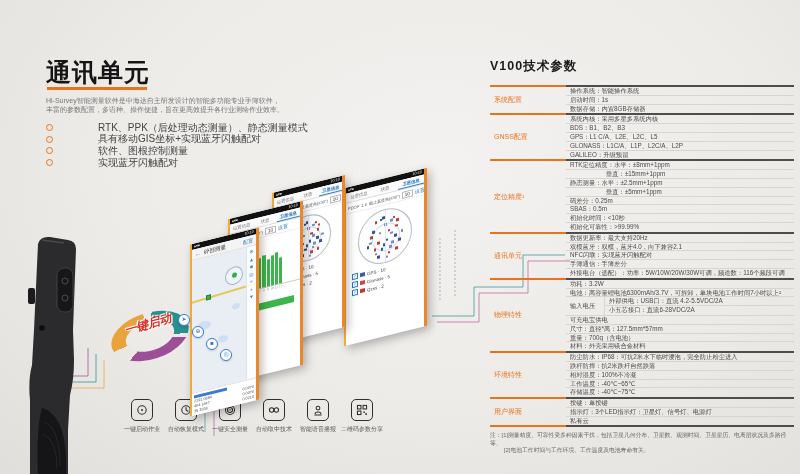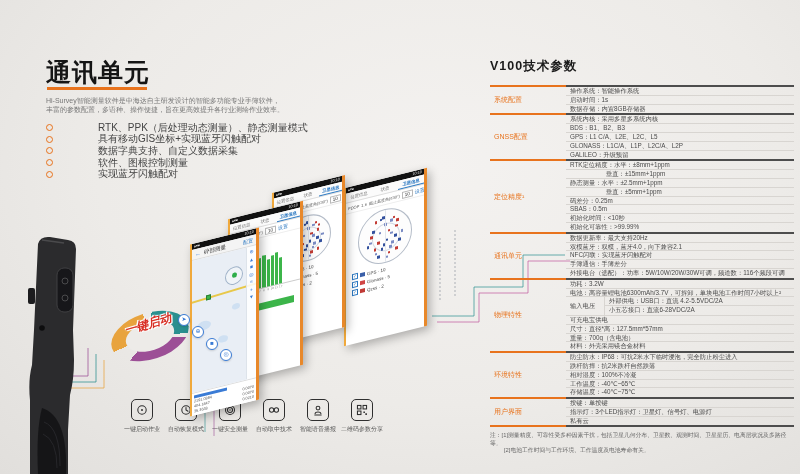--- a/index.html
+++ b/index.html
@@ -117,24 +117,20 @@
   <div class="title-underline"></div>
   <div class="intro">Hi-Survey智能测量软件是中海达自主研发设计的智能多功能专业手簿软件，丰富的参数配置，多语种、操作便捷，旨在更高效提升各行业测绘作业效率。</div>
   <ul class="bullets">
       <li class="bullet">
         <span class="ring"></span>
         <span class="btxt">RTK、PPK（后处理动态测量）、静态测量模式</span>
       </li>
       <li class="bullet">
         <span class="ring"></span>
         <span class="btxt">具有移动GIS坐标+实现蓝牙闪触配对</span>
-      </li>
-      <li class="bullet">
-        <span class="ring"></span>
-        <span class="btxt">数据字典支持、自定义数据采集</span>
       </li>
       <li class="bullet">
         <span class="ring"></span>
         <span class="btxt">软件、图根控制测量</span>
       </li>
       <li class="bullet">
         <span class="ring"></span>
         <span class="btxt">实现蓝牙闪触配对</span>
       </li>
     </ul>

